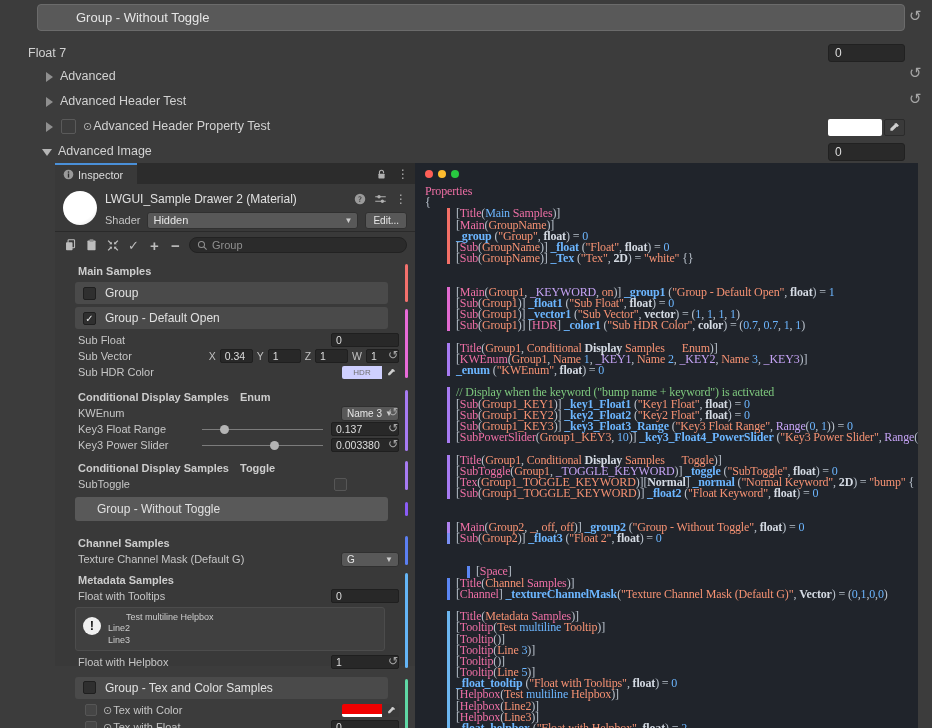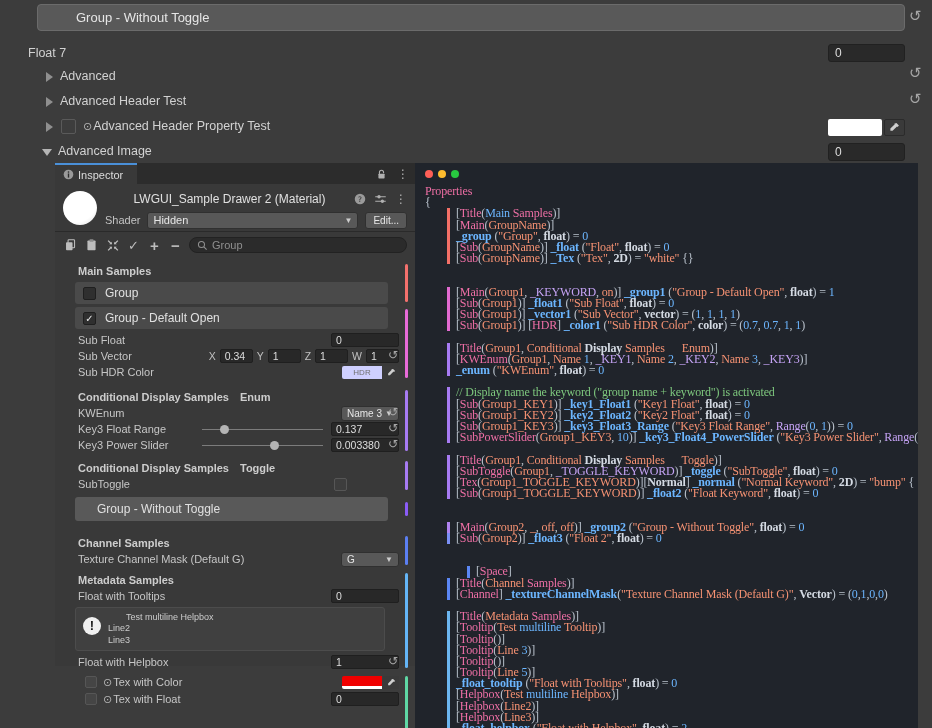--- a/index.html
+++ b/index.html
@@ -28,21 +28,21 @@
   
   #inspector{left:55px;top:163px;width:360px;height:503px;background:#393939;}
   .tabbar{height:21px;background:#2c2c2c;display:flex;align-items:center;position:relative;}
   .tab{height:21px;background:#393939;border-top:2px solid #4a90d9;display:flex;gap:4px;
     align-items:center;padding:0 14px 0 8px;font-size:11px;color:#dcdcdc;}
   .tab-icons{position:absolute;right:6px;top:0;height:21px;display:flex;gap:10px;align-items:center;color:#b0b0b0;}
   .kebab{color:#b0b0b0;font-size:12px;line-height:1;font-family:"DejaVu Sans",sans-serif;}
   .mat-header{position:relative;height:47px;padding:5px 8px 0 50px;}
   .sphere{position:absolute;left:8px;top:7px;width:34px;height:34px;border-radius:50%;
     background:radial-gradient(circle at 38% 32%, #ffffff 65%, #d8d8d8);}
-  .mat-title-row{display:flex;align-items:center;height:19px;text-align:center;}
+  .mat-title-row{display:flex;align-items:center;height:19px;}
   .mat-title{font-size:12px;color:#e0e0e0;flex:1;white-space:nowrap;overflow:hidden;}
   .mat-icons{display:flex;gap:8px;align-items:center;color:#b8b8b8;font-size:11px;}
   .shader-row{display:flex;align-items:center;gap:7px;height:20px;margin-top:2px;}
   .shader-label{font-size:11px;color:#c3c3c3;}
   .ddl{background:#585858;border:1px solid #303030;border-radius:3px;height:17px;
     display:flex;align-items:center;font-size:11px;color:#e6e6e6;padding:0 5px;position:relative;}
   .ddl .caret{margin-left:auto;color:#cdcdcd;font-size:8px;}
   .shader-ddl{flex:1;}
   .edit-btn{background:#585858;border:1px solid #303030;border-radius:3px;height:17px;
     font-size:10px;color:#e6e6e6;display:flex;align-items:center;padding:0 7px;}
@@ -392,20 +392,24 @@
               <span>1</span>
             </span>
           <span class="revert row-revert" style="font-size:12px;">↺</span>
         </div>
       </div>
 
       <div class="spacer4"></div>
 
       <div class="sec">
         <div class="accent" style="background:var(--c-green);bottom:-60px;"></div>
+        <div class="gheader">
+          <span class="gcheck"></span>
+          <span>Group - Tex and Color Samples</span>
+        </div>
         <div class="prow texrow">
           <span class="texthumb"></span>
           <span class="lbl"><span class="odot">⊙</span><span>Tex with Color</span></span>
           <span class="color-swatch">
               <span class="c" style="background:#f00000;"></span>
               <span class="a"></span>
             </span>
           <span class="mini-dropper">
             <svg width="9" height="9" viewBox="0 0 16 16">
                 <path d="M10.8 1.6l3.6 3.6-2 2-.8-.8-6.4 6.4H2v-3.2l6.4-6.4-.8-.8z" fill="#cfcfcf"></path>
@@ -443,21 +447,21 @@
         <div class="cl ind">&nbsp;</div>
         <div class="cl ind bord" style="border-left-color: rgb(226, 106, 208);"><span class="t-w">[</span><span class="t-p">Main</span><span class="t-w">(</span><span class="t-s">Group1</span><span class="t-w">, </span><span class="t-q">_KEYWORD</span><span class="t-w">, </span><span class="t-s">on</span><span class="t-w">)] </span><span class="t-n">_group1</span><span class="t-w"> (</span><span class="t-s">"Group - Default Open"</span><span class="t-w">, </span><span class="t-k">float</span><span class="t-w">) = </span><span class="t-b">1</span></div>
         <div class="cl ind bord" style="border-left-color: rgb(226, 106, 208);"><span class="t-w">[</span><span class="t-p">Sub</span><span class="t-w">(</span><span class="t-s">Group1</span><span class="t-w">)] </span><span class="t-n">_float1</span><span class="t-w"> (</span><span class="t-s">"Sub Float"</span><span class="t-w">, </span><span class="t-k">float</span><span class="t-w">) = </span><span class="t-b">0</span></div>
         <div class="cl ind bord" style="border-left-color: rgb(226, 106, 208);"><span class="t-w">[</span><span class="t-p">Sub</span><span class="t-w">(</span><span class="t-s">Group1</span><span class="t-w">)] </span><span class="t-n">_vector1</span><span class="t-w"> (</span><span class="t-s">"Sub Vector"</span><span class="t-w">, </span><span class="t-k">vector</span><span class="t-w">) = (</span><span class="t-b">1</span><span class="t-w">, </span><span class="t-b">1</span><span class="t-w">, </span><span class="t-b">1</span><span class="t-w">, </span><span class="t-b">1</span><span class="t-w">)</span></div>
         <div class="cl ind bord" style="border-left-color: rgb(226, 106, 208);"><span class="t-w">[</span><span class="t-p">Sub</span><span class="t-w">(</span><span class="t-s">Group1</span><span class="t-w">)] [</span><span class="t-p">HDR</span><span class="t-w">] </span><span class="t-n">_color1</span><span class="t-w"> (</span><span class="t-s">"Sub HDR Color"</span><span class="t-w">, </span><span class="t-k">color</span><span class="t-w">) = (</span><span class="t-b">0.7</span><span class="t-w">, </span><span class="t-b">0.7</span><span class="t-w">, </span><span class="t-b">1</span><span class="t-w">, </span><span class="t-b">1</span><span class="t-w">)</span></div>
         <div class="cl ind">&nbsp;</div>
         <div class="cl ind bord" style="border-left-color: rgb(167, 123, 243);"><span class="t-w">[</span><span class="t-p">Title</span><span class="t-w">(</span><span class="t-s">Group1</span><span class="t-w">, </span><span class="t-s">Conditional </span><span class="t-k">Display </span><span class="t-s">Samples</span><span class="t-w">      </span><span class="t-s">Enum</span><span class="t-w">)]</span></div>
         <div class="cl ind bord" style="border-left-color: rgb(167, 123, 243);"><span class="t-w">[</span><span class="t-p">KWEnum</span><span class="t-w">(</span><span class="t-s">Group1</span><span class="t-w">, </span><span class="t-s">Name </span><span class="t-b">1</span><span class="t-w">, </span><span class="t-q">_KEY1</span><span class="t-w">, </span><span class="t-s">Name </span><span class="t-b">2</span><span class="t-w">, </span><span class="t-q">_KEY2</span><span class="t-w">, </span><span class="t-s">Name </span><span class="t-b">3</span><span class="t-w">, </span><span class="t-q">_KEY3</span><span class="t-w">)]</span></div>
         <div class="cl ind bord" style="border-left-color: rgb(167, 123, 243);"><span class="t-n">_enum</span><span class="t-w"> (</span><span class="t-s">"KWEnum"</span><span class="t-w">, </span><span class="t-k">float</span><span class="t-w">) = </span><span class="t-b">0</span></div>
         <div class="cl ind">&nbsp;</div>
-        <div class="cl ind bord" style="border-left-color: rgb(167, 123, 243);"><span class="t-g">// Display name the keyword ("group name + keyword") is activated</span></div>
+        <div class="cl ind bord" style="border-left-color: rgb(167, 123, 243);"><span class="t-g">// Display when the keyword ("bump name + keyword") is activated</span></div>
         <div class="cl ind bord" style="border-left-color: rgb(167, 123, 243);"><span class="t-w">[</span><span class="t-p">Sub</span><span class="t-w">(</span><span class="t-s">Group1_KEY1</span><span class="t-w">)] </span><span class="t-n">_key1_Float1</span><span class="t-w"> (</span><span class="t-s">"Key1 Float"</span><span class="t-w">, </span><span class="t-k">float</span><span class="t-w">) = </span><span class="t-b">0</span></div>
         <div class="cl ind bord" style="border-left-color: rgb(167, 123, 243);"><span class="t-w">[</span><span class="t-p">Sub</span><span class="t-w">(</span><span class="t-s">Group1_KEY2</span><span class="t-w">)] </span><span class="t-n">_key2_Float2</span><span class="t-w"> (</span><span class="t-s">"Key2 Float"</span><span class="t-w">, </span><span class="t-k">float</span><span class="t-w">) = </span><span class="t-b">0</span></div>
         <div class="cl ind bord" style="border-left-color: rgb(167, 123, 243);"><span class="t-w">[</span><span class="t-p">Sub</span><span class="t-w">(</span><span class="t-s">Group1_KEY3</span><span class="t-w">)] </span><span class="t-n">_key3_Float3_Range</span><span class="t-w"> (</span><span class="t-s">"Key3 Float Range"</span><span class="t-w">, </span><span class="t-q">Range</span><span class="t-w">(</span><span class="t-b">0</span><span class="t-w">, </span><span class="t-b">1</span><span class="t-w">)) = </span><span class="t-b">0</span></div>
         <div class="cl ind bord" style="border-left-color: rgb(167, 123, 243);"><span class="t-w">[</span><span class="t-p">SubPowerSlider</span><span class="t-w">(</span><span class="t-s">Group1_KEY3</span><span class="t-w">, </span><span class="t-b">10</span><span class="t-w">)] </span><span class="t-n">_key3_Float4_PowerSlider</span><span class="t-w"> (</span><span class="t-s">"Key3 Power Slider"</span><span class="t-w">, </span><span class="t-q">Range</span><span class="t-w">(</span><span class="t-b">0</span><span class="t-w">, </span><span class="t-b">1</span><span class="t-w">)) = </span><span class="t-b">0</span></div>
         <div class="cl ind">&nbsp;</div>
         <div class="cl ind bord" style="border-left-color: rgb(167, 123, 243);"><span class="t-w">[</span><span class="t-p">Title</span><span class="t-w">(</span><span class="t-s">Group1</span><span class="t-w">, </span><span class="t-s">Conditional </span><span class="t-k">Display </span><span class="t-s">Samples</span><span class="t-w">      </span><span class="t-s">Toggle</span><span class="t-w">)]</span></div>
         <div class="cl ind bord" style="border-left-color: rgb(167, 123, 243);"><span class="t-w">[</span><span class="t-p">SubToggle</span><span class="t-w">(</span><span class="t-s">Group1</span><span class="t-w">, </span><span class="t-q">_TOGGLE_KEYWORD</span><span class="t-w">)] </span><span class="t-n">_toggle</span><span class="t-w"> (</span><span class="t-s">"SubToggle"</span><span class="t-w">, </span><span class="t-k">float</span><span class="t-w">) = </span><span class="t-b">0</span></div>
         <div class="cl ind bord" style="border-left-color: rgb(167, 123, 243);"><span class="t-w">[</span><span class="t-p">Tex</span><span class="t-w">(</span><span class="t-s">Group1_TOGGLE_KEYWORD</span><span class="t-w">)][</span><span class="t-k">Normal</span><span class="t-w">] </span><span class="t-n">_normal</span><span class="t-w"> (</span><span class="t-s">"Normal Keyword"</span><span class="t-w">, </span><span class="t-k">2D</span><span class="t-w">) = </span><span class="t-s">"bump"</span><span class="t-w"> { }</span></div>
         <div class="cl ind bord" style="border-left-color: rgb(167, 123, 243);"><span class="t-w">[</span><span class="t-p">Sub</span><span class="t-w">(</span><span class="t-s">Group1_TOGGLE_KEYWORD</span><span class="t-w">)] </span><span class="t-n">_float2</span><span class="t-w"> (</span><span class="t-s">"Float Keyword"</span><span class="t-w">, </span><span class="t-k">float</span><span class="t-w">) = </span><span class="t-b">0</span></div>
         <div class="cl ind">&nbsp;</div>

